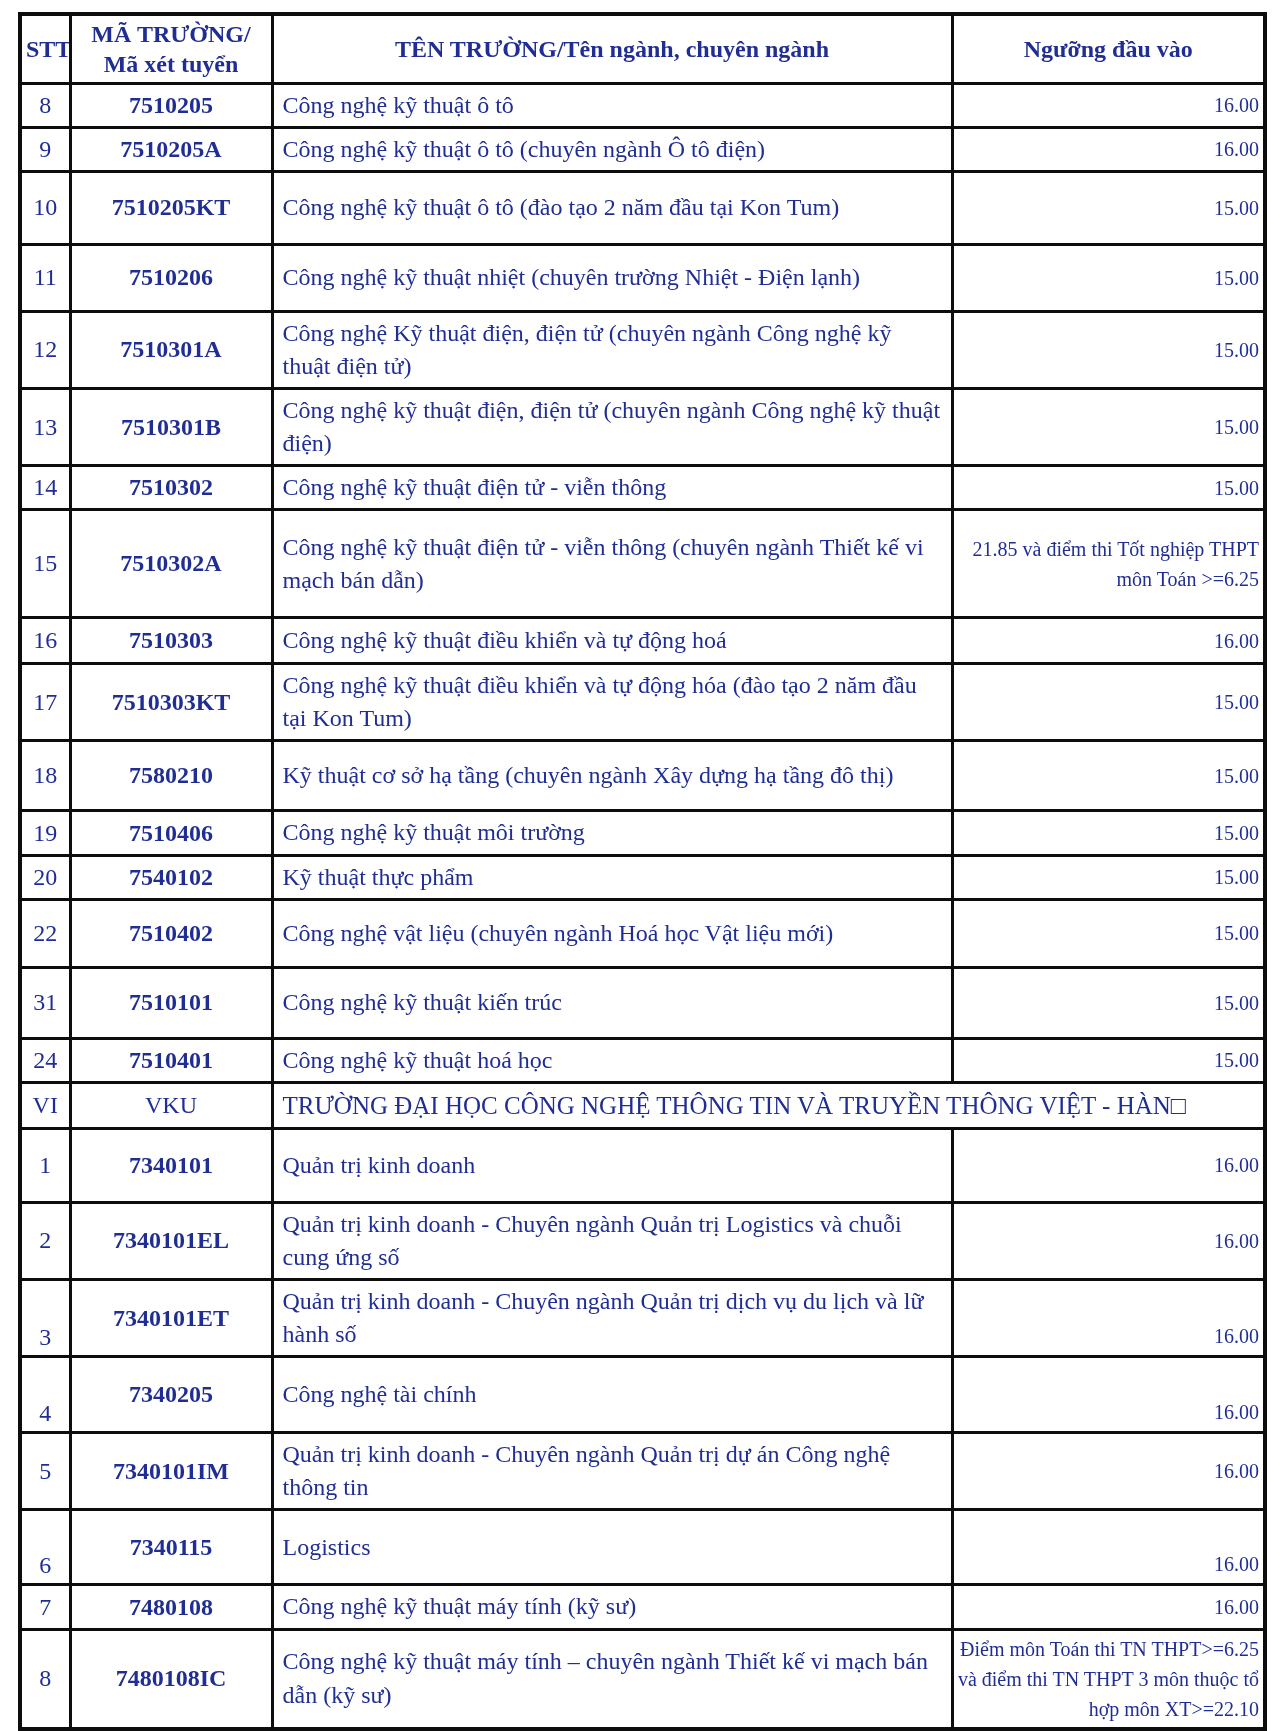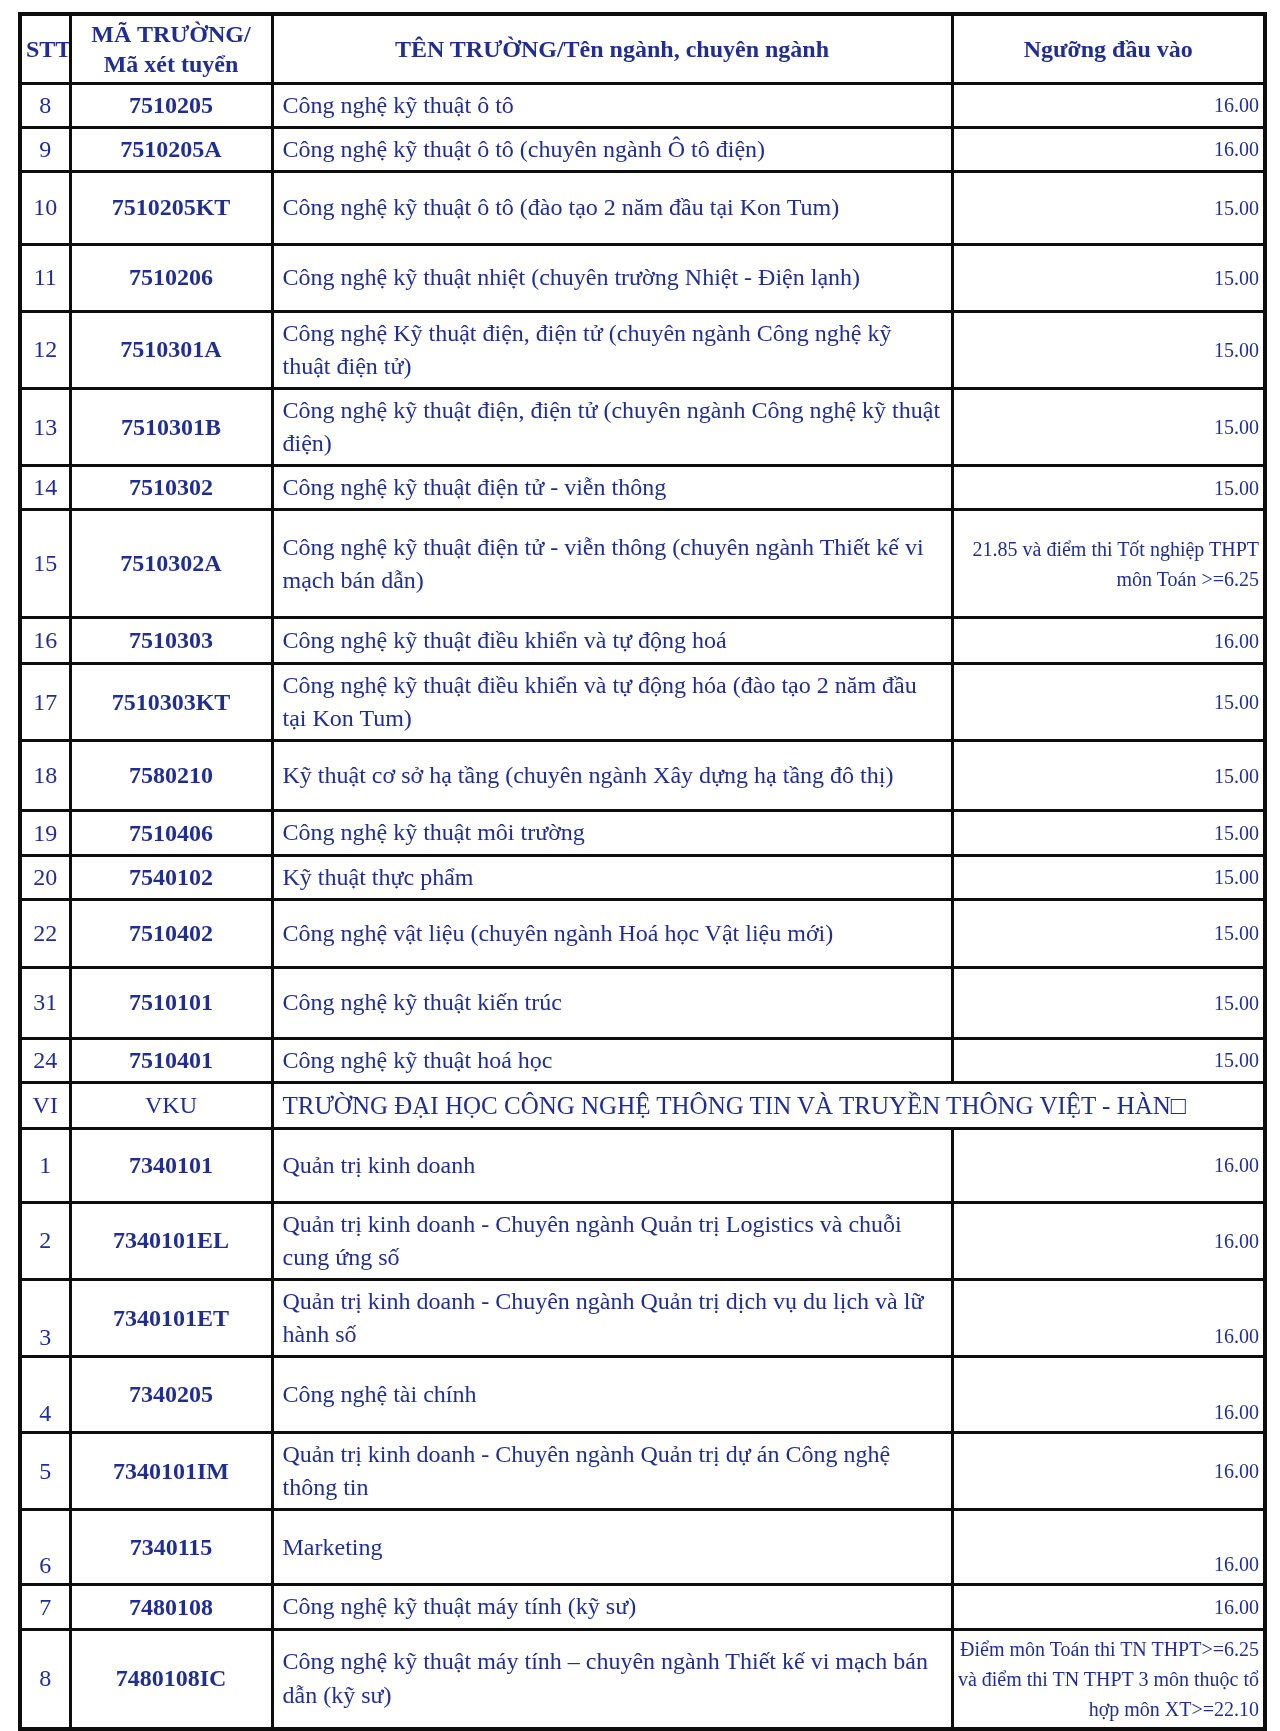--- a/index.html
+++ b/index.html
@@ -205,21 +205,21 @@
         </tr>
         <tr>
           <td class="cell-stt">5</td>
           <td class="cell-code">7340101IM</td>
           <td class="cell-name">Quản trị kinh doanh - Chuyên ngành Quản trị dự án Công nghệ thông tin</td>
           <td class="cell-score">16.00</td>
         </tr>
         <tr>
           <td class="cell-stt">6</td>
           <td class="cell-code">7340115</td>
-          <td class="cell-name">Marketing</td>
+          <td class="cell-name">Logistics</td>
           <td class="cell-score">16.00</td>
         </tr>
         <tr>
           <td class="cell-stt">7</td>
           <td class="cell-code">7480108</td>
           <td class="cell-name">Công nghệ kỹ thuật máy tính (kỹ sư)</td>
           <td class="cell-score">16.00</td>
         </tr>
         <tr>
           <td class="cell-stt">8</td>

